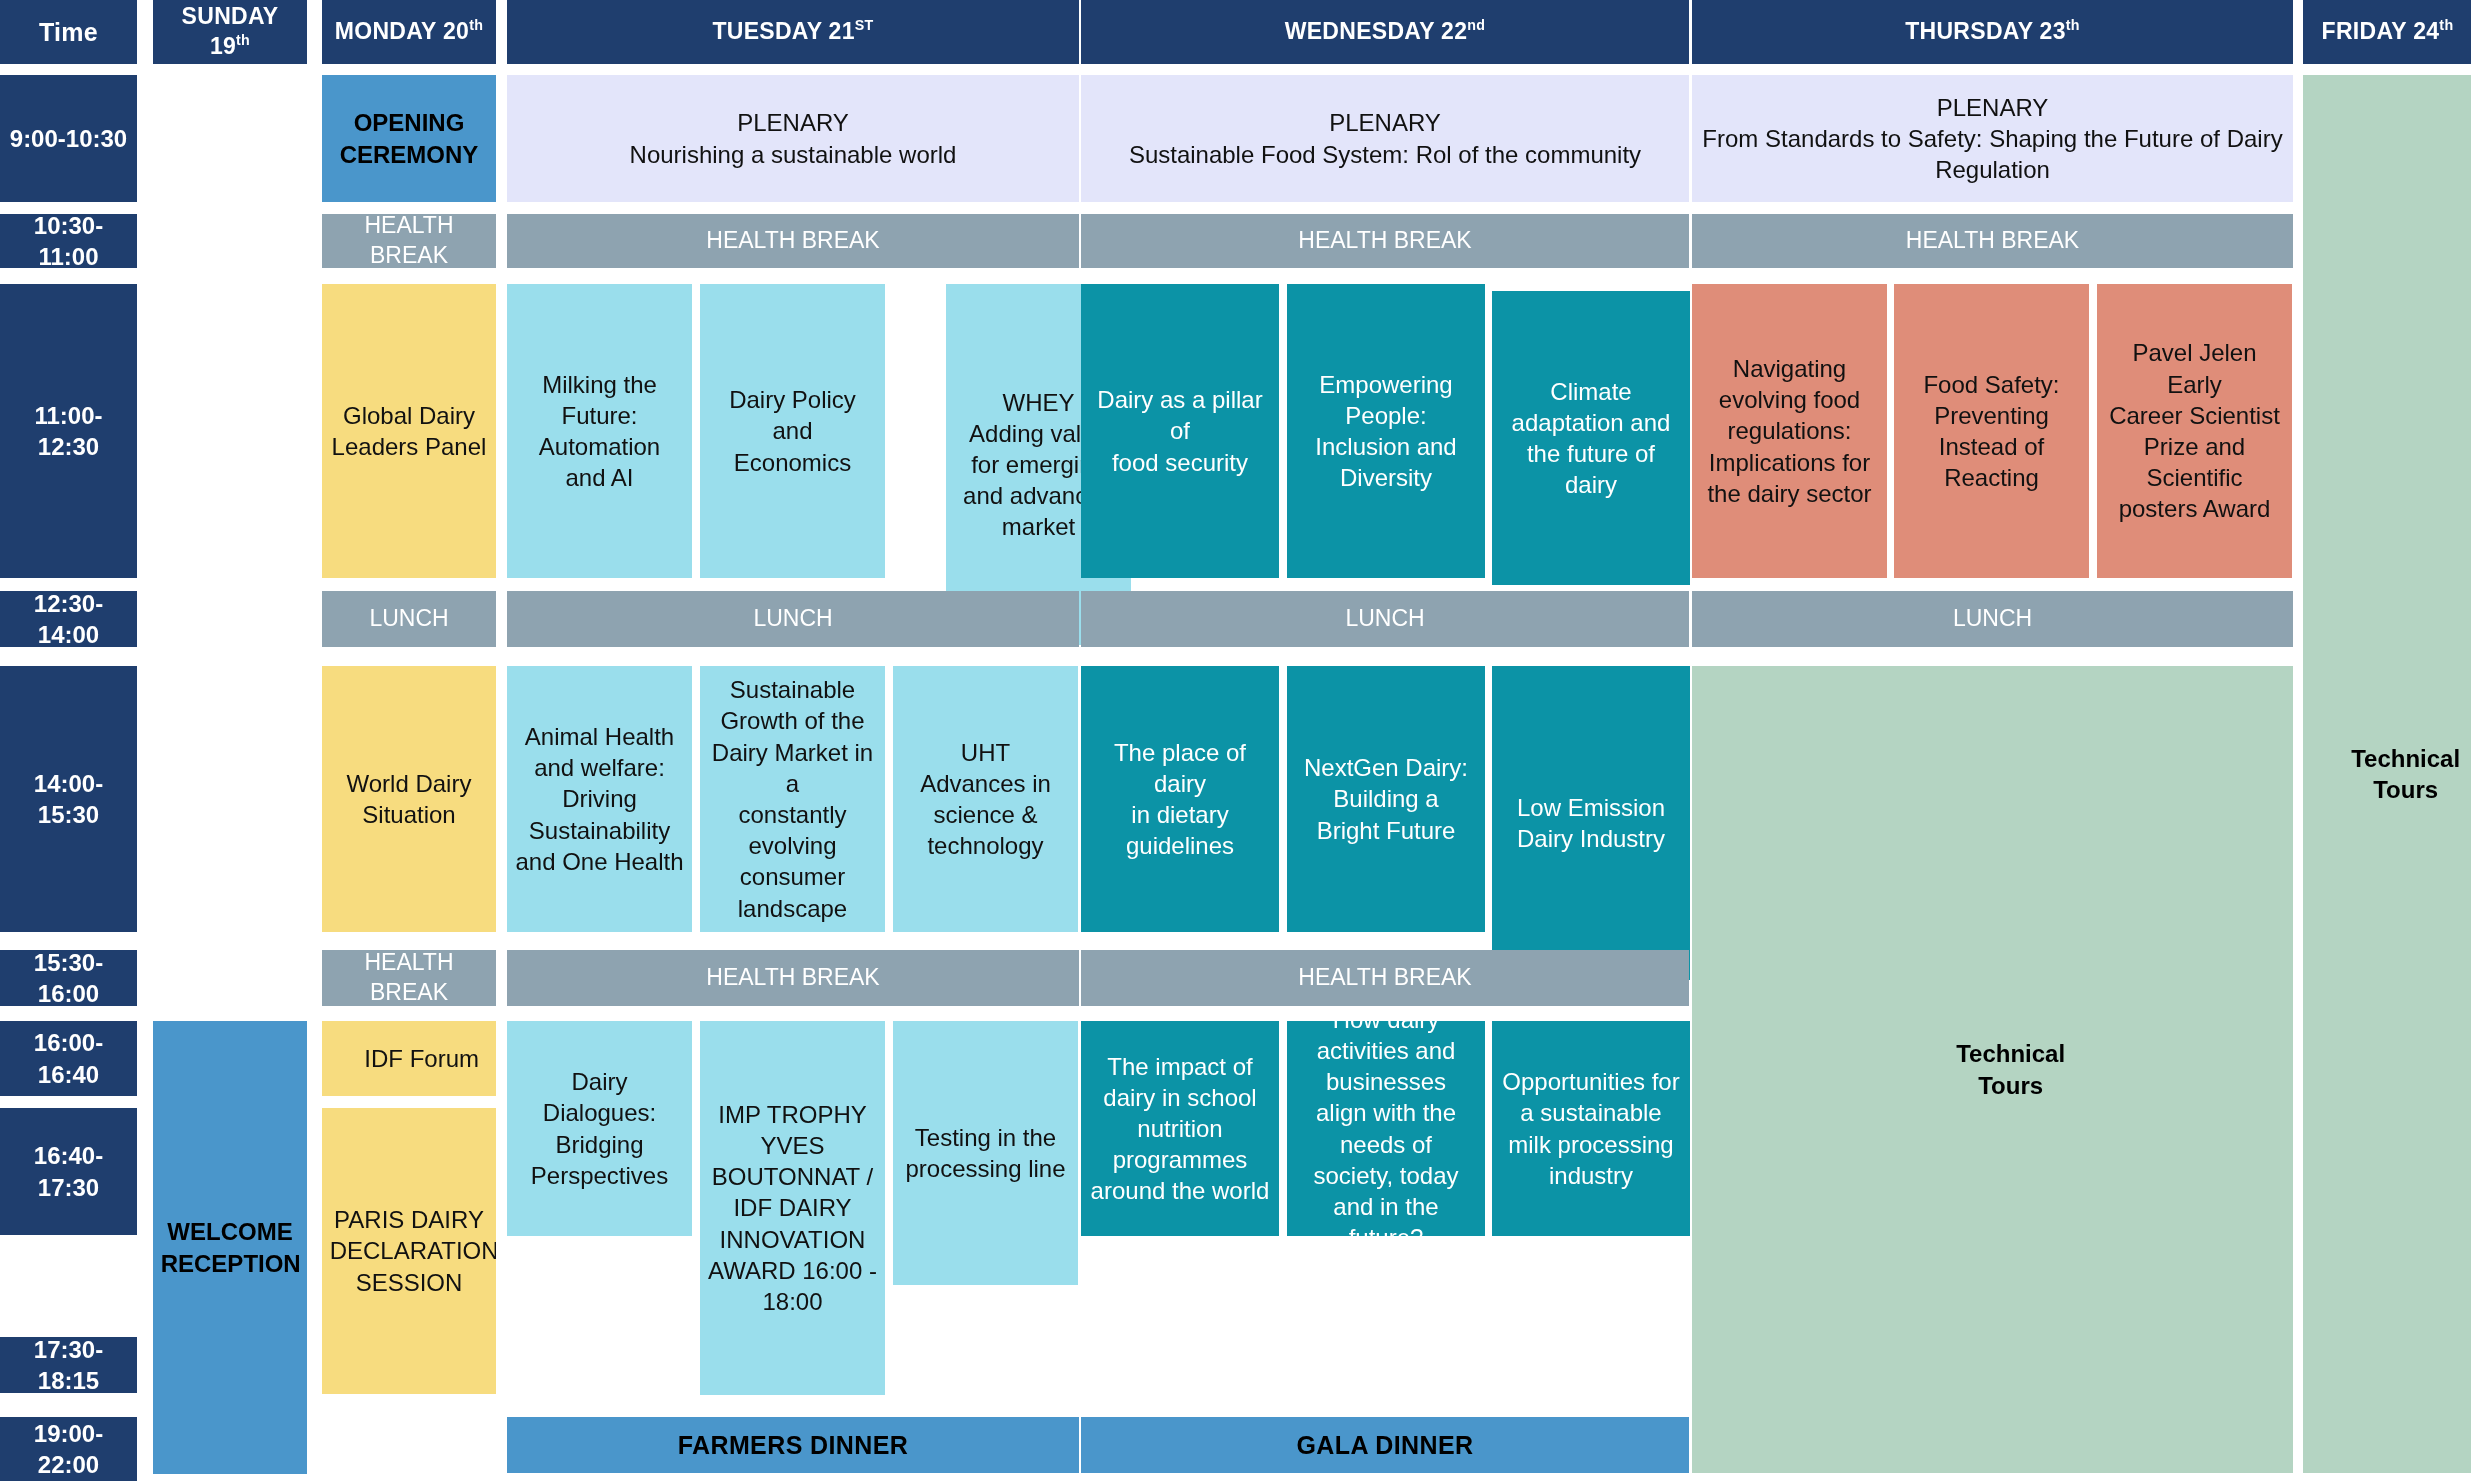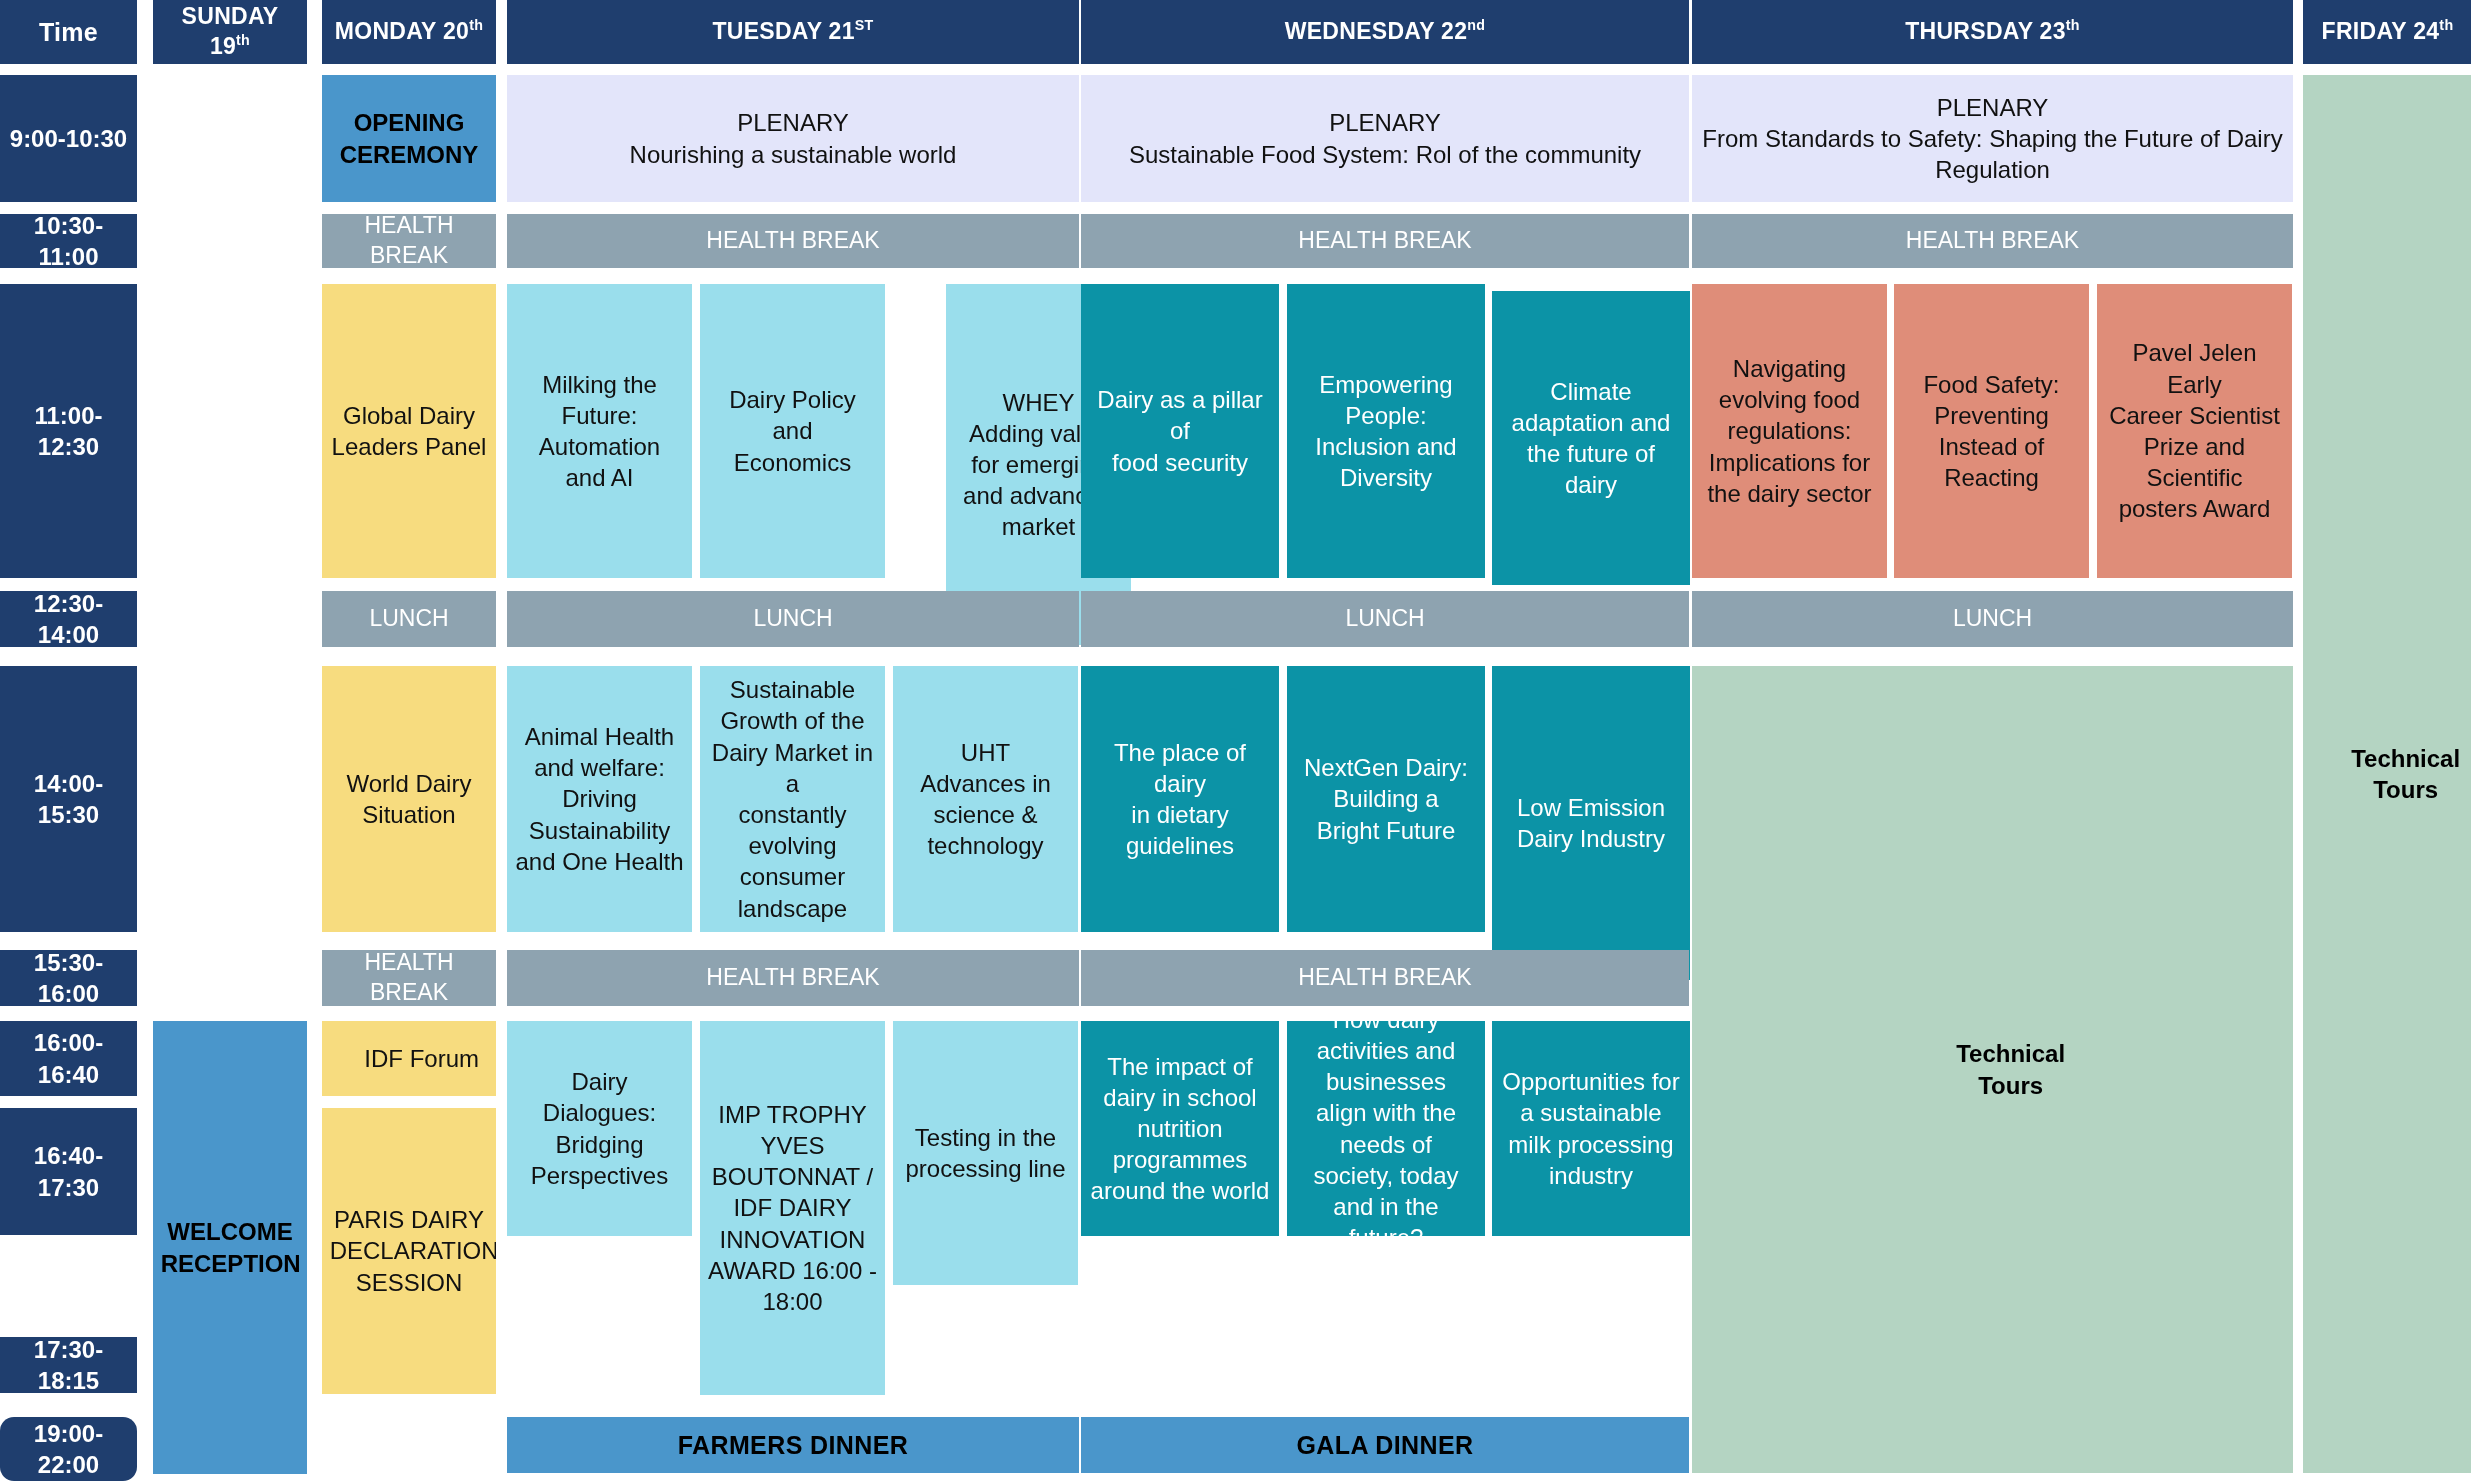--- a/index.html
+++ b/index.html
@@ -80,21 +80,21 @@
     </div>
     <div class="cell timecell" style="left: 0px; top: 75px; width: 137px; height: 127px;">9:00-10:30</div>
     <div class="cell timecell" style="left: 0px; top: 214px; width: 137px; height: 54px;">10:30-11:00</div>
     <div class="cell timecell" style="left: 0px; top: 284px; width: 137px; height: 294px;">11:00-12:30</div>
     <div class="cell timecell" style="left: 0px; top: 591px; width: 137px; height: 56px;">12:30-14:00</div>
     <div class="cell timecell" style="left: 0px; top: 666px; width: 137px; height: 266px;">14:00-15:30</div>
     <div class="cell timecell" style="left: 0px; top: 950px; width: 137px; height: 56px;">15:30-16:00</div>
     <div class="cell timecell" style="left: 0px; top: 1021px; width: 137px; height: 75px;">16:00-16:40</div>
     <div class="cell timecell" style="left: 0px; top: 1108px; width: 137px; height: 127px;">16:40-17:30</div>
     <div class="cell timecell" style="left: 0px; top: 1337px; width: 137px; height: 56px;">17:30-18:15</div>
-    <div class="cell timecell" style="left: 0px; top: 1417px; width: 137px; height: 64px; border-radius: 14px;">19:00-22:00</div>
+    <div class="cell timecell" style="left: 0px; top: 1417px; width: 137px; height: 64px;">19:00-22:00</div>
     <div class="cell opening" style="left: 322px; top: 75px; width: 174px; height: 127px;">
       <span class="txt">OPENING<br>CEREMONY</span>
     </div>
     <div class="cell plenary" style="left: 507px; top: 75px; width: 572px; height: 127px;">
       <span class="txt">PLENARY<br>Nourishing a sustainable world</span>
     </div>
     <div class="cell plenary" style="left: 1081px; top: 75px; width: 608px; height: 127px;">
       <span class="txt">PLENARY<br>Sustainable Food System: Rol of the community</span>
     </div>
     <div class="cell plenary" style="left: 1692px; top: 75px; width: 601px; height: 127px;">

